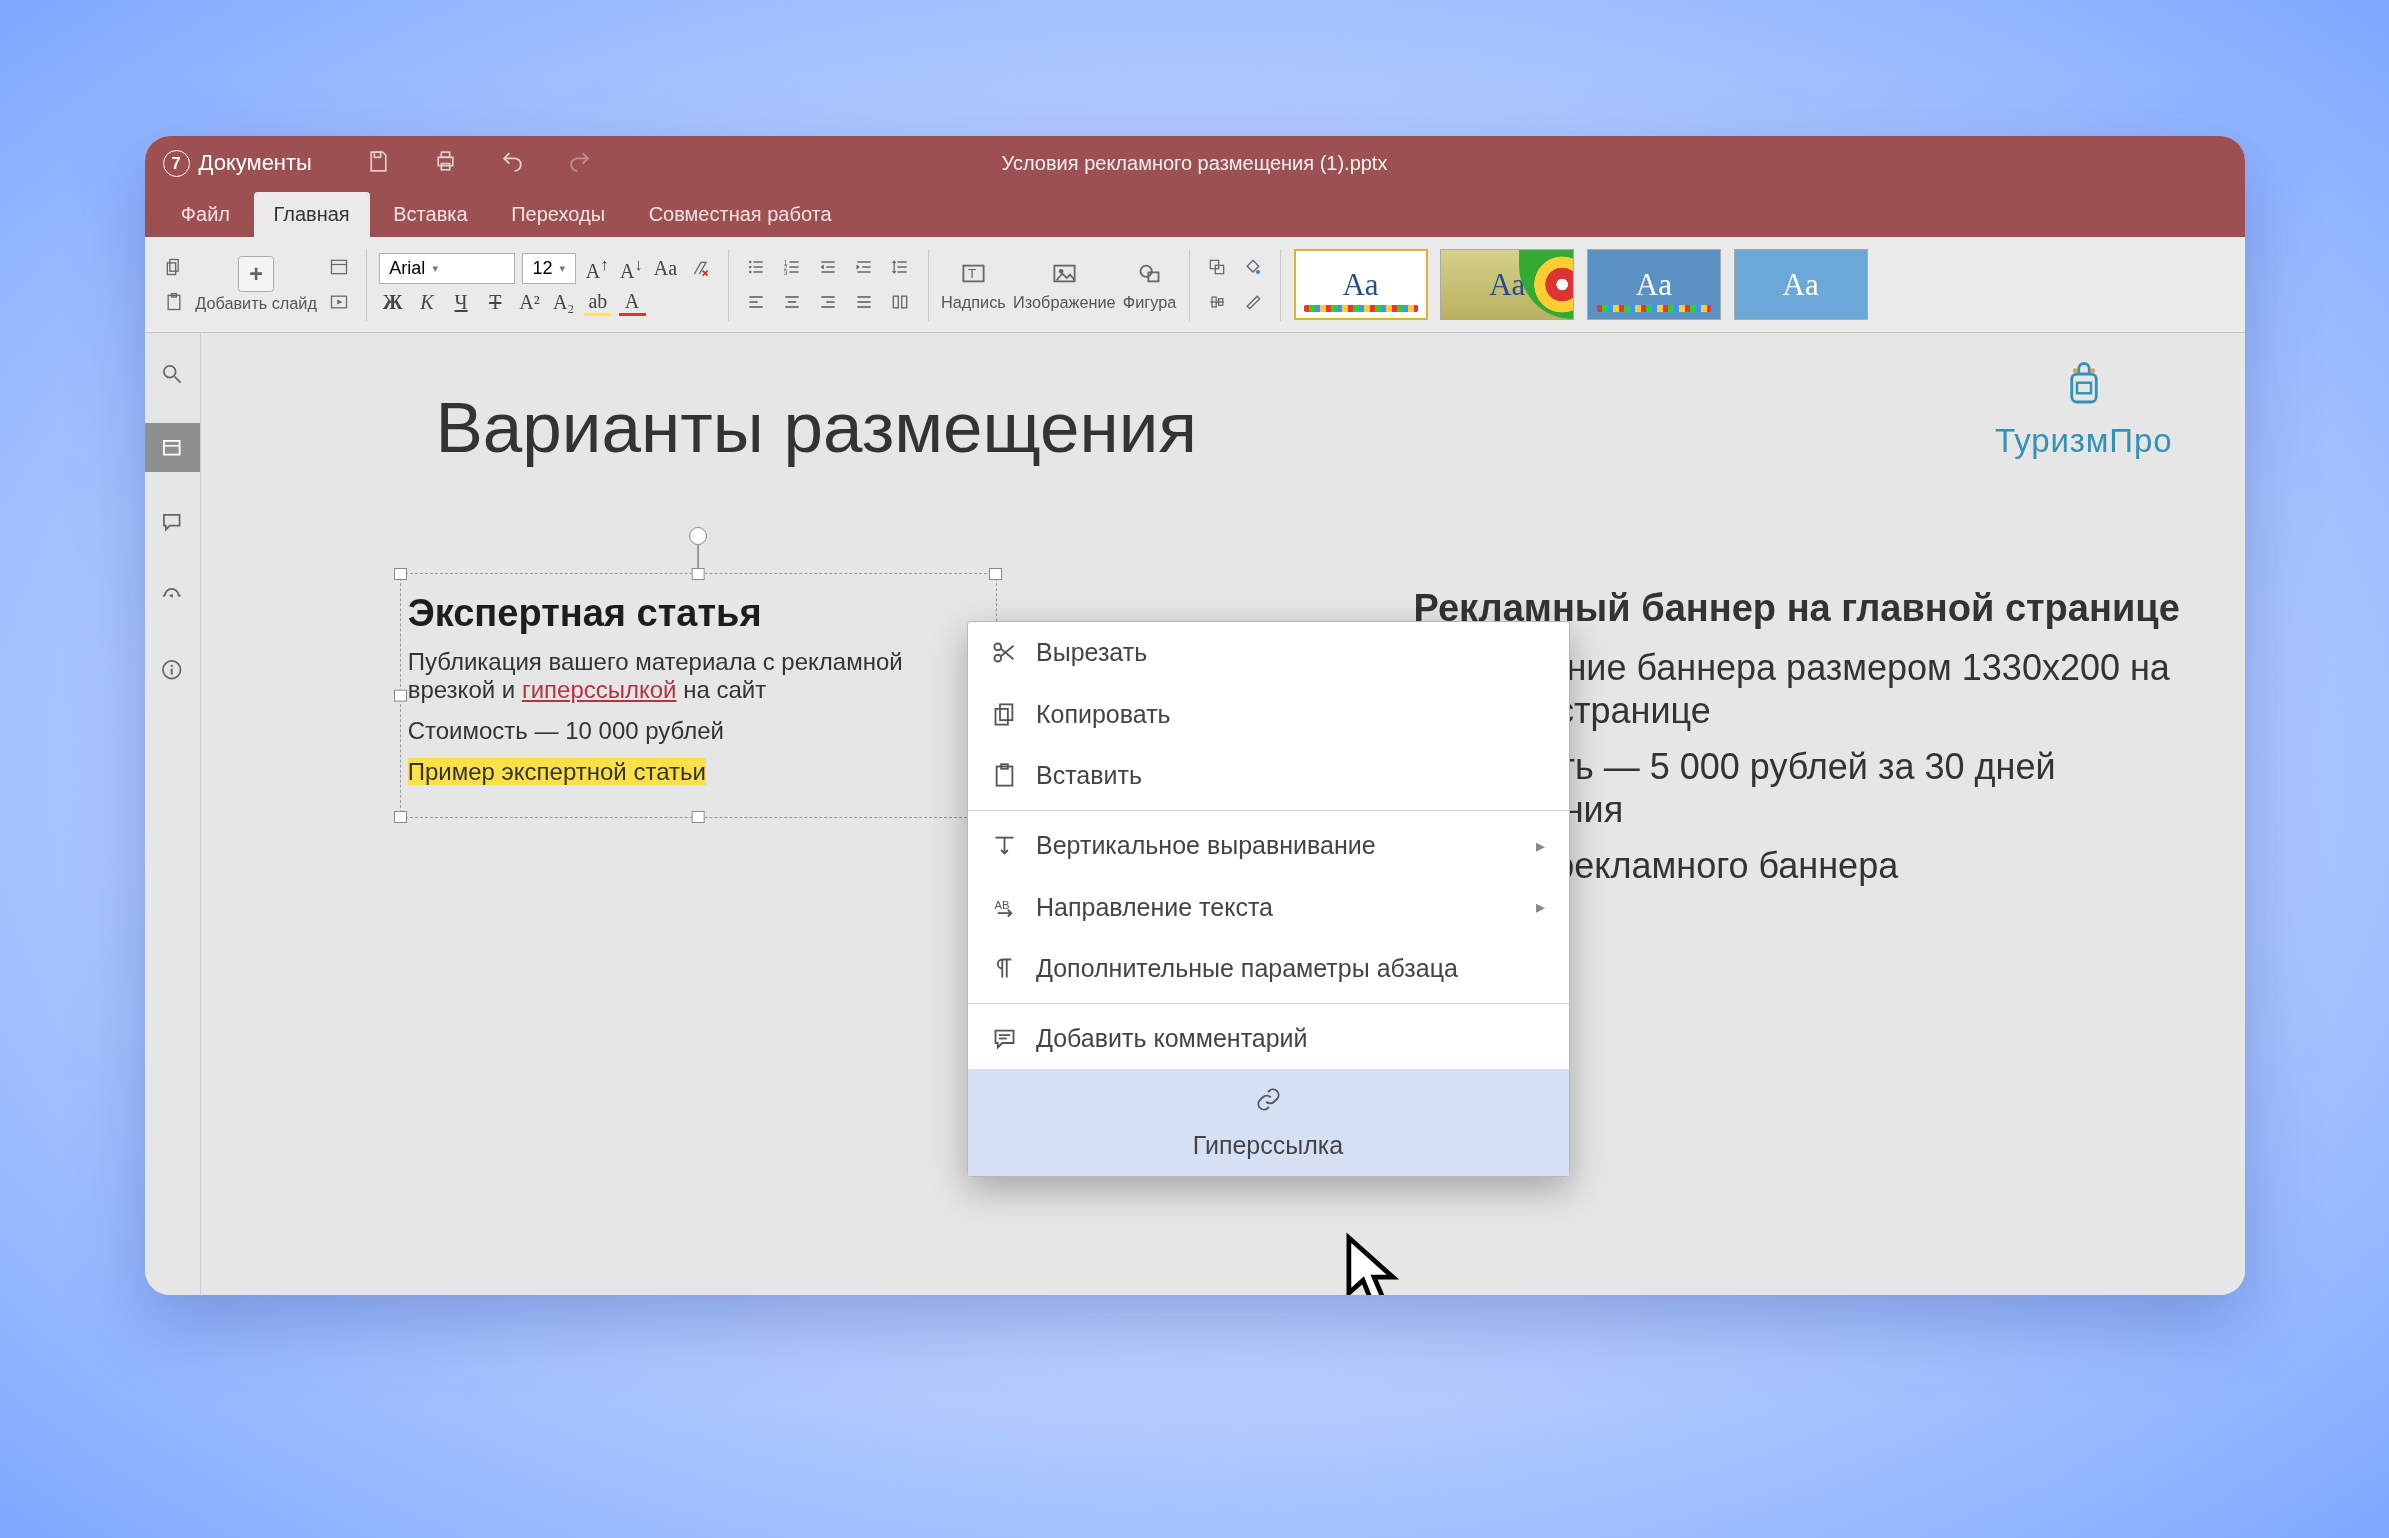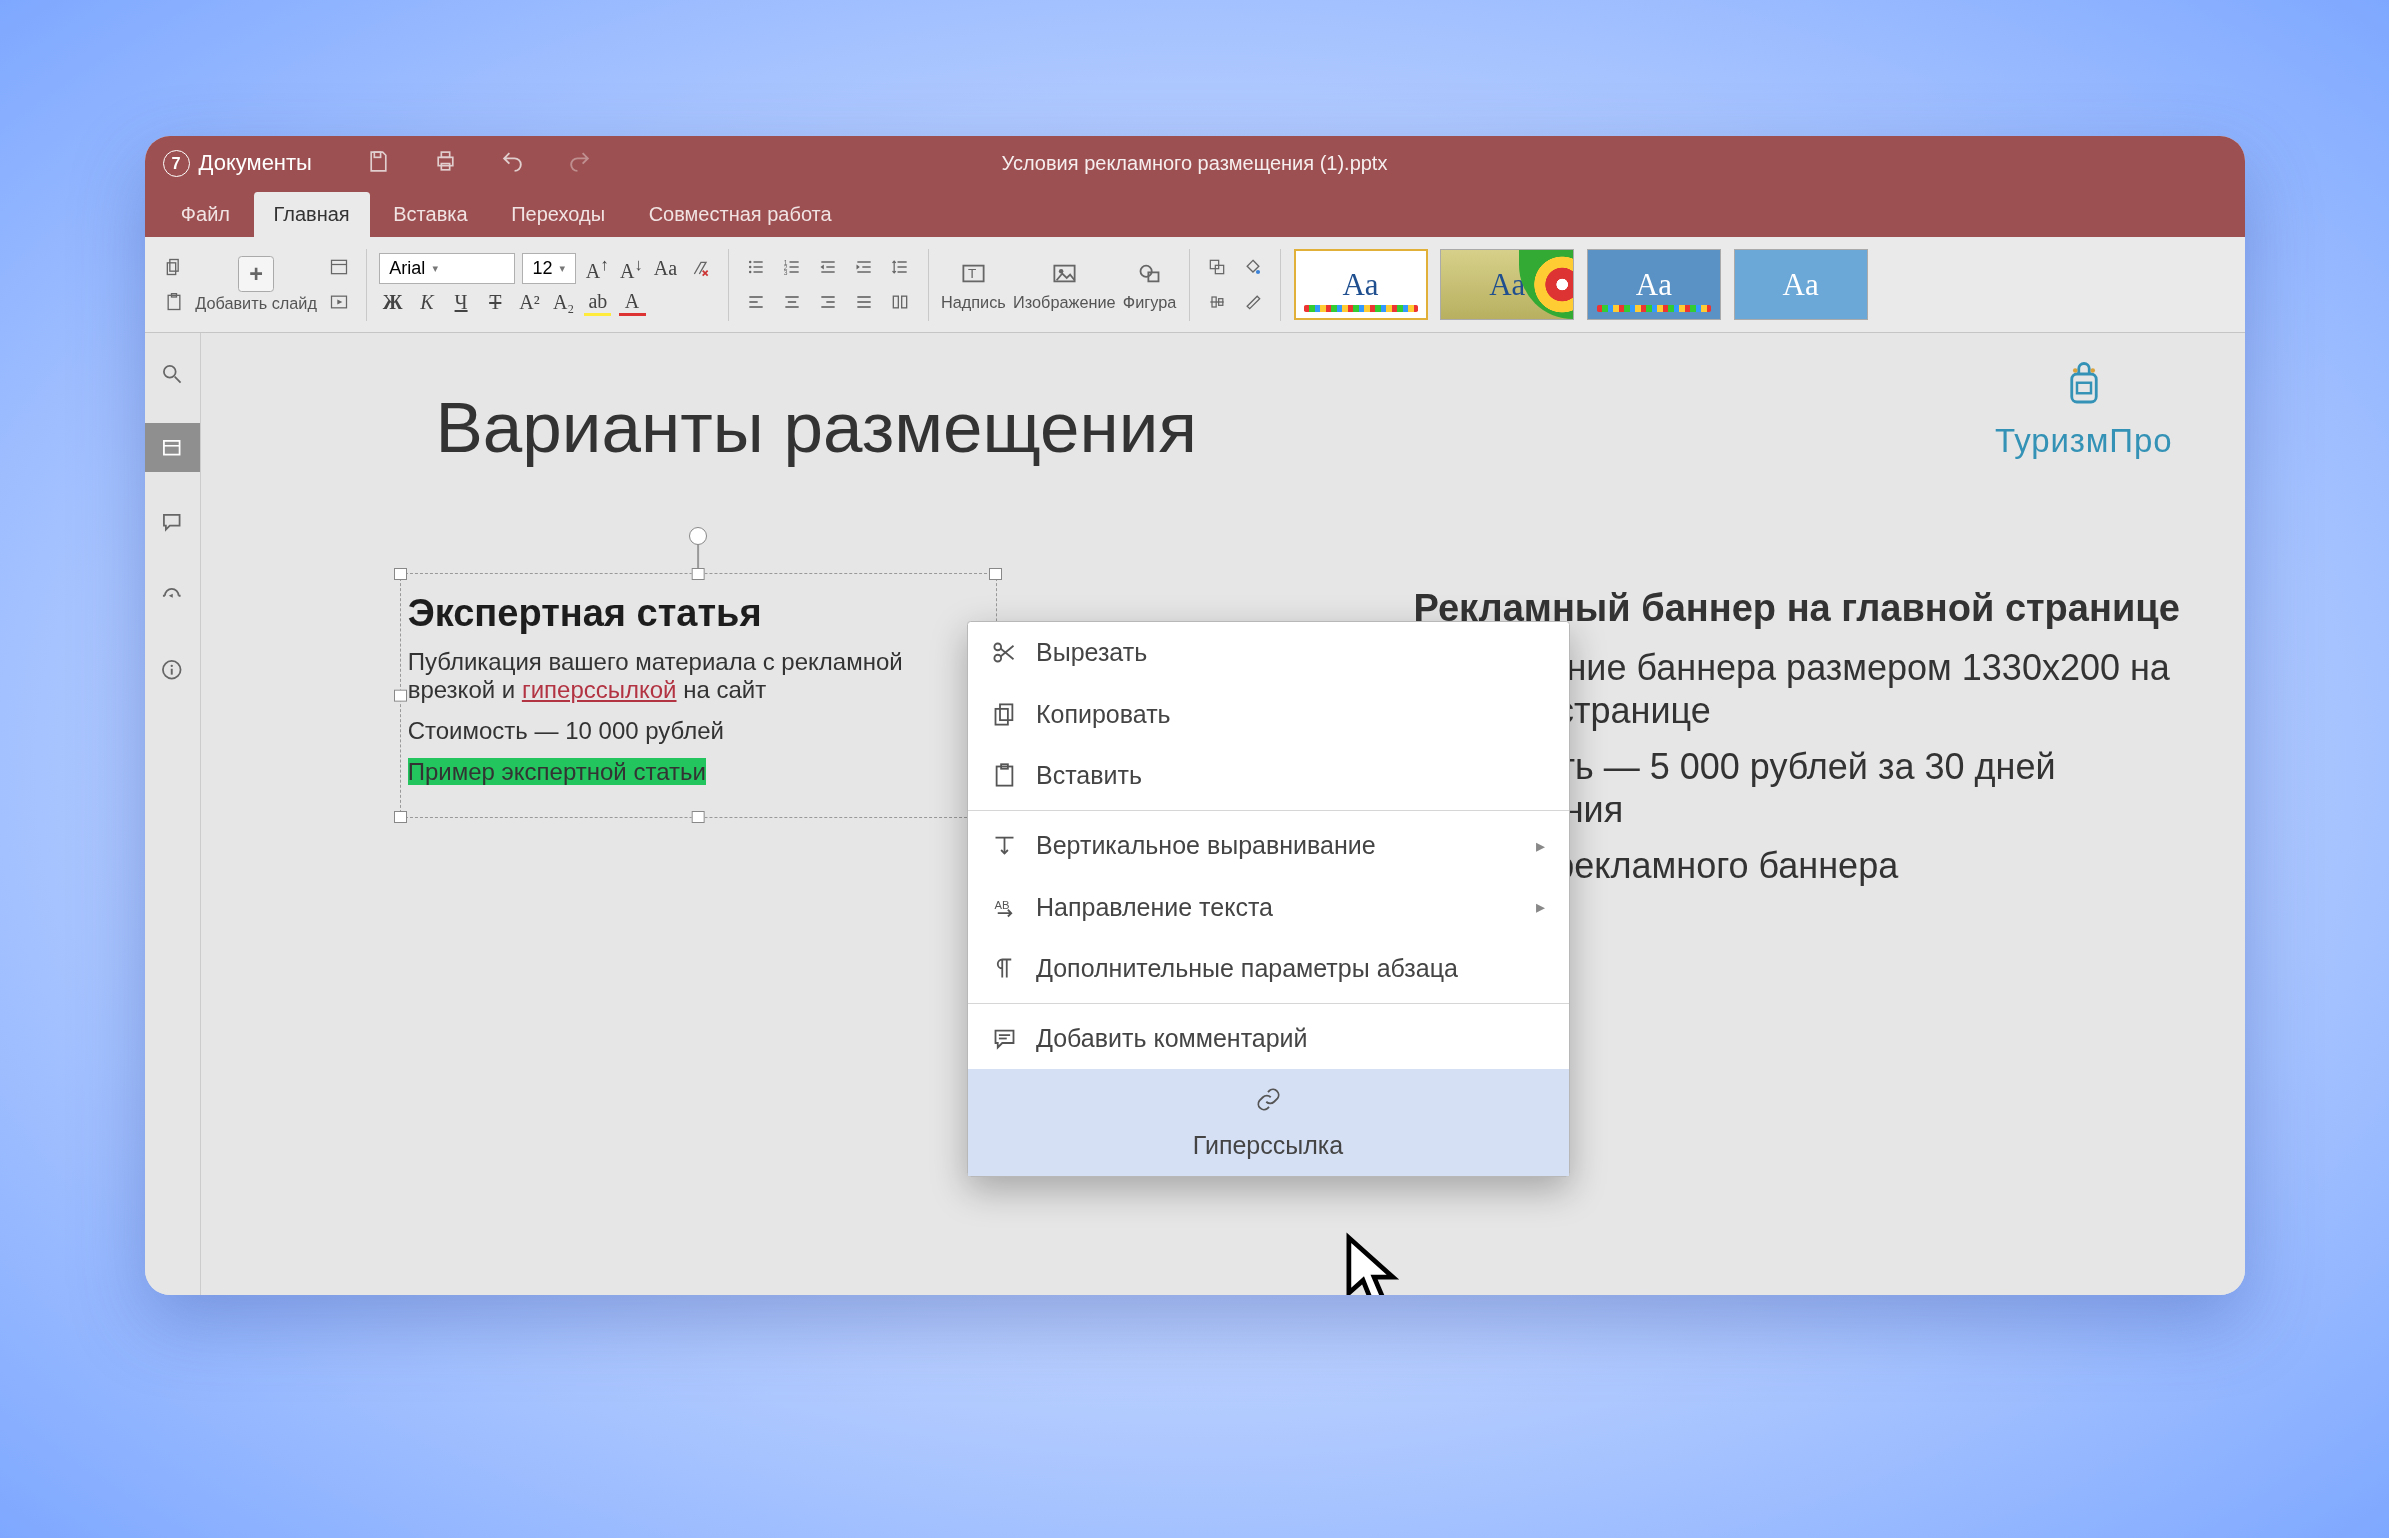--- a/index.html
+++ b/index.html
@@ -70,21 +70,21 @@
 .textbox .handle { position: absolute; width: 12.7px; height: 12.7px; background: #fff; border: 0.9px solid #888; }
 .h-tl { top: -6.3px; left: -6.3px; } .h-tr { top: -6.3px; right: -6.3px; } .h-bl { bottom: -6.3px; left: -6.3px; } .h-br { bottom: -6.3px; right: -6.3px; }
 .h-ml { top: 50%; left: -6.3px; transform: translateY(-50%); } .h-mr { top: 50%; right: -6.3px; transform: translateY(-50%); }
 .h-tm { top: -6.3px; left: 50%; transform: translateX(-50%); } .h-bm { bottom: -6.3px; left: 50%; transform: translateX(-50%); }
 .rothandle { position: absolute; top: -47px; left: 50%; transform: translateX(-50%); }
 .rothandle::before { content: ""; position: absolute; width: 1.8px; height: 33px; background: #999; left: 50%; top: 14.5px; transform: translateX(-50%); }
 .rothandle .circ { width: 18px; height: 18px; border: 1.8px solid #888; border-radius: 50%; background: #fff; position: relative; }
 .tb-h3 { font-size: 38px; font-weight: 700; color: #1d1d1d; margin-bottom: 12.7px; }
 .tb-p { font-size: 24px; color: #333; line-height: 1.18; margin-bottom: 12.7px; }
 .tb-red { color: #b23342; text-decoration: underline; text-decoration-color: #b23342; }
-.tb-sel { background: #22c55e; }
+.tb-sel { background: #fde047; }
 
 .right-col { position: absolute; left: 1213px; top: 253px; width: 796px; font-size: 36px; color: #333; line-height: 1.2; }
 .right-col h3 { font-size: 38px; font-weight: 700; margin-bottom: 14.5px; }
 .right-col p { margin-bottom: 12.7px; }
 
 
 .ctxmenu { position: absolute; left: 766px; top: 288px; width: 603px; background: #fff; border: 0.9px solid #b8b8b8; border-radius: 3.6px; box-shadow: 0 12.7px 36px rgba(0,0,0,0.28); font-size: 25px; color: #444; }
 .ctx-item { display: flex; align-items: center; gap: 18px; padding: 16.3px 23.5px; cursor: pointer; }
 .ctx-item.hover { background: #d6e0f5; flex-direction: column; }
 .ctx-item svg { width: 27px; height: 27px; fill: none; stroke: #555; stroke-width: 1.6; flex-shrink: 0; }

